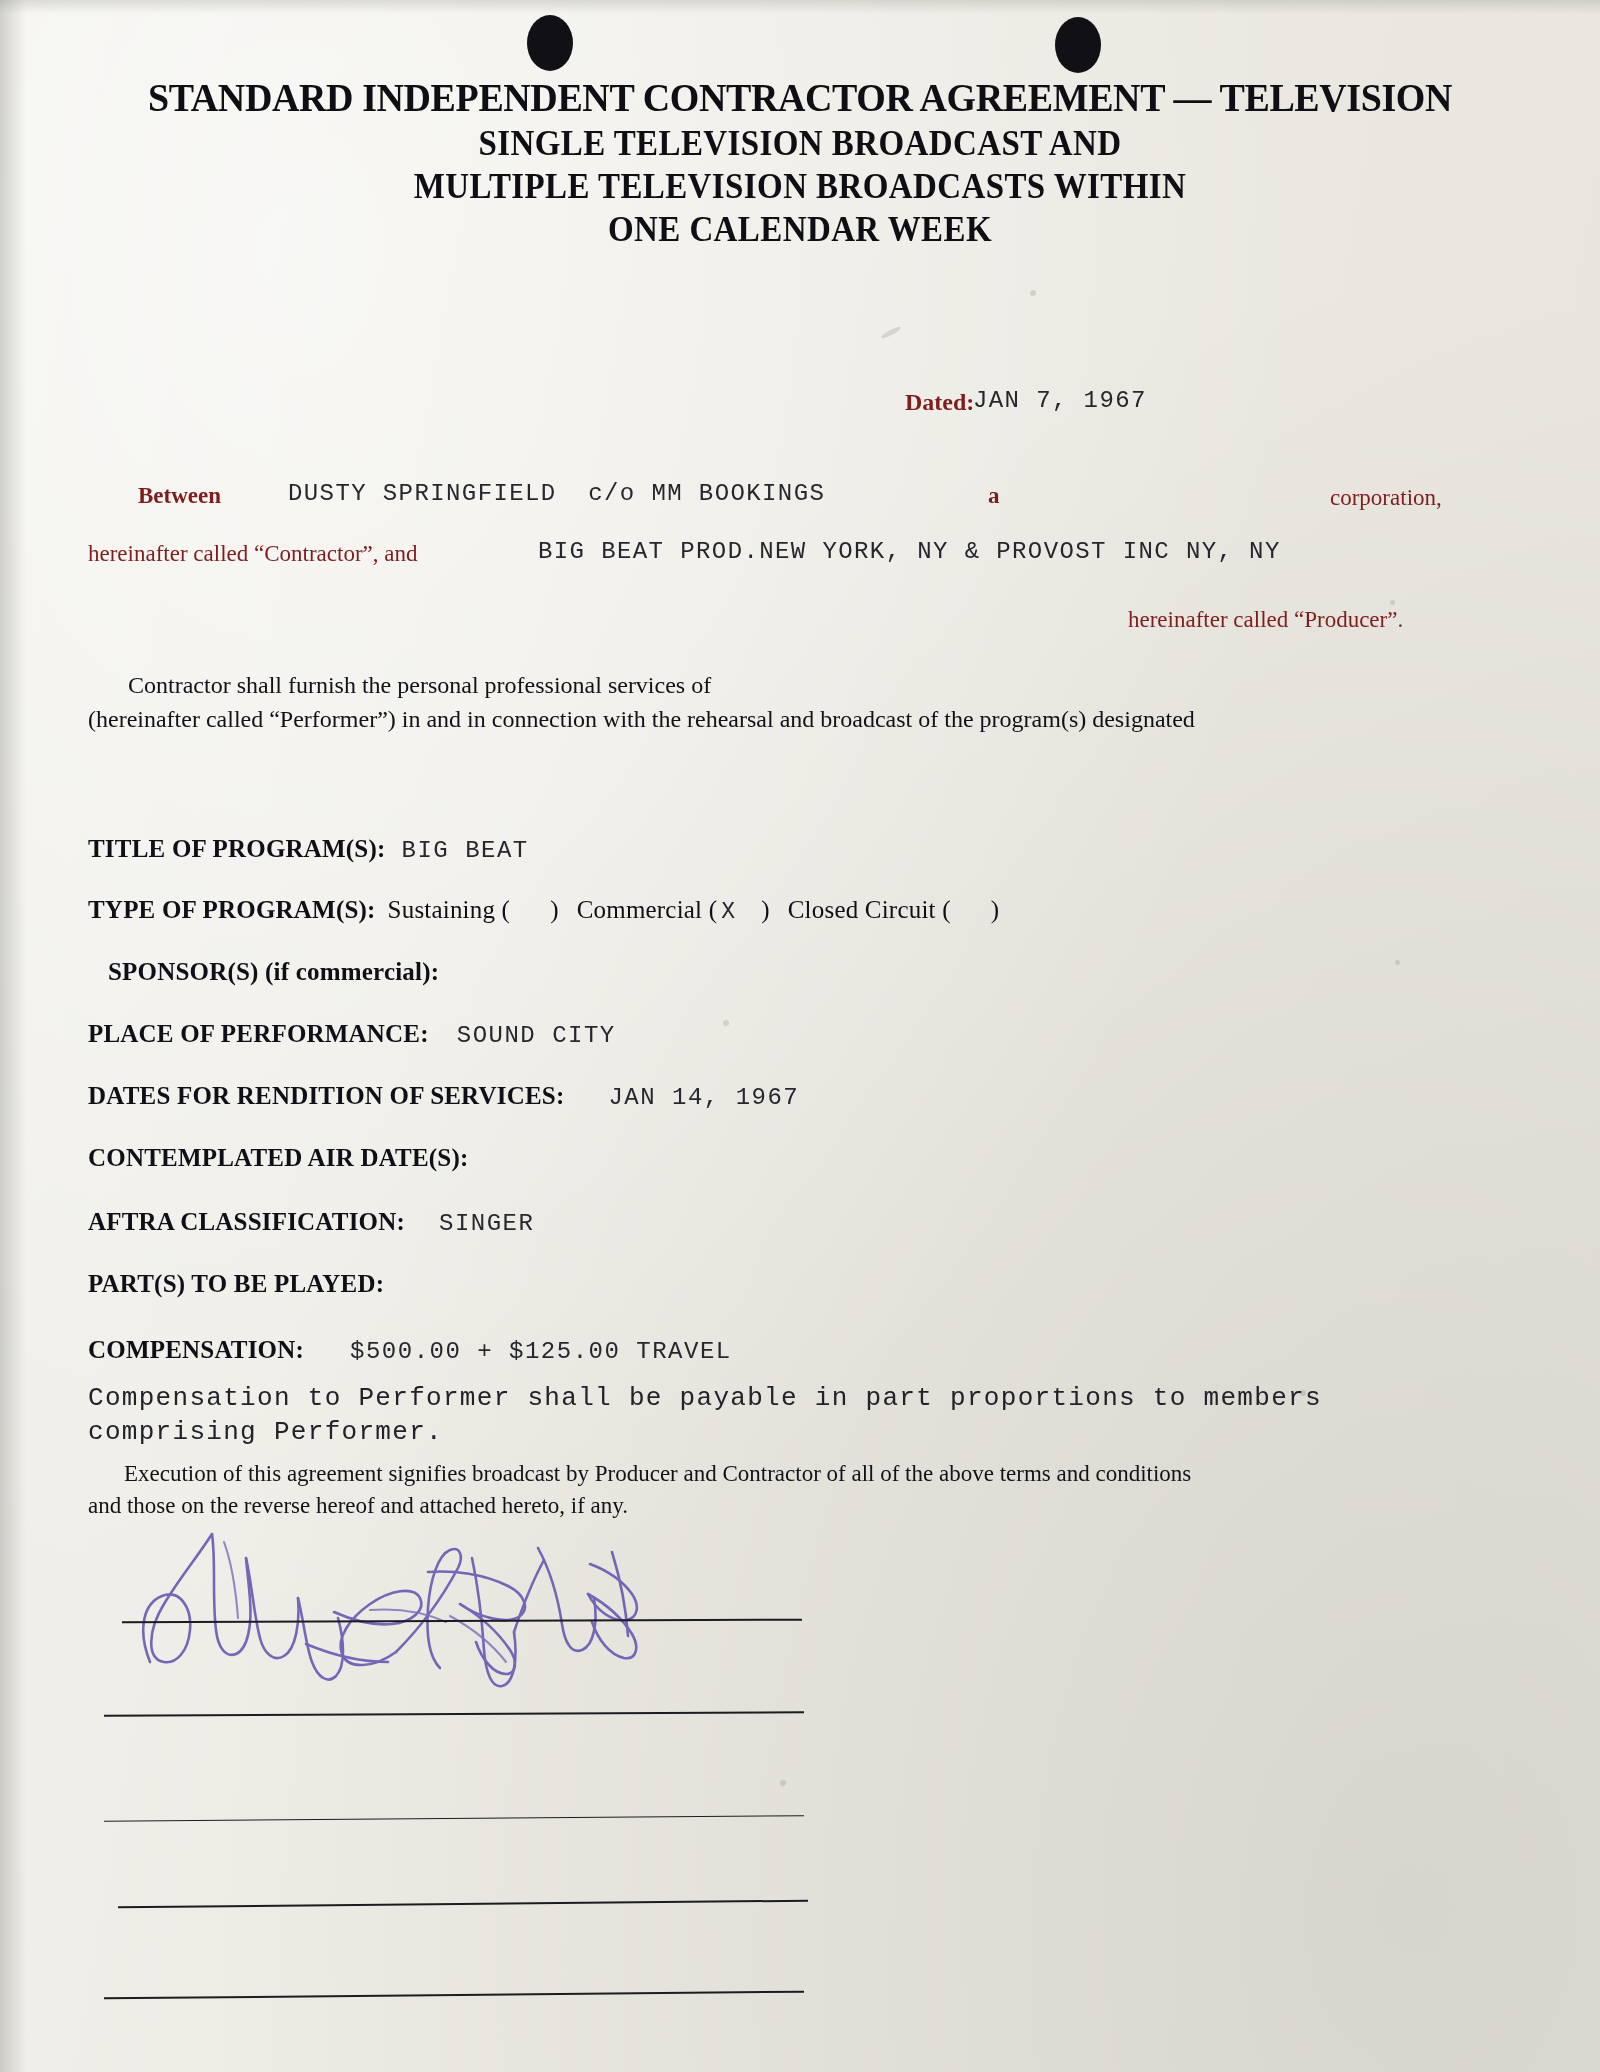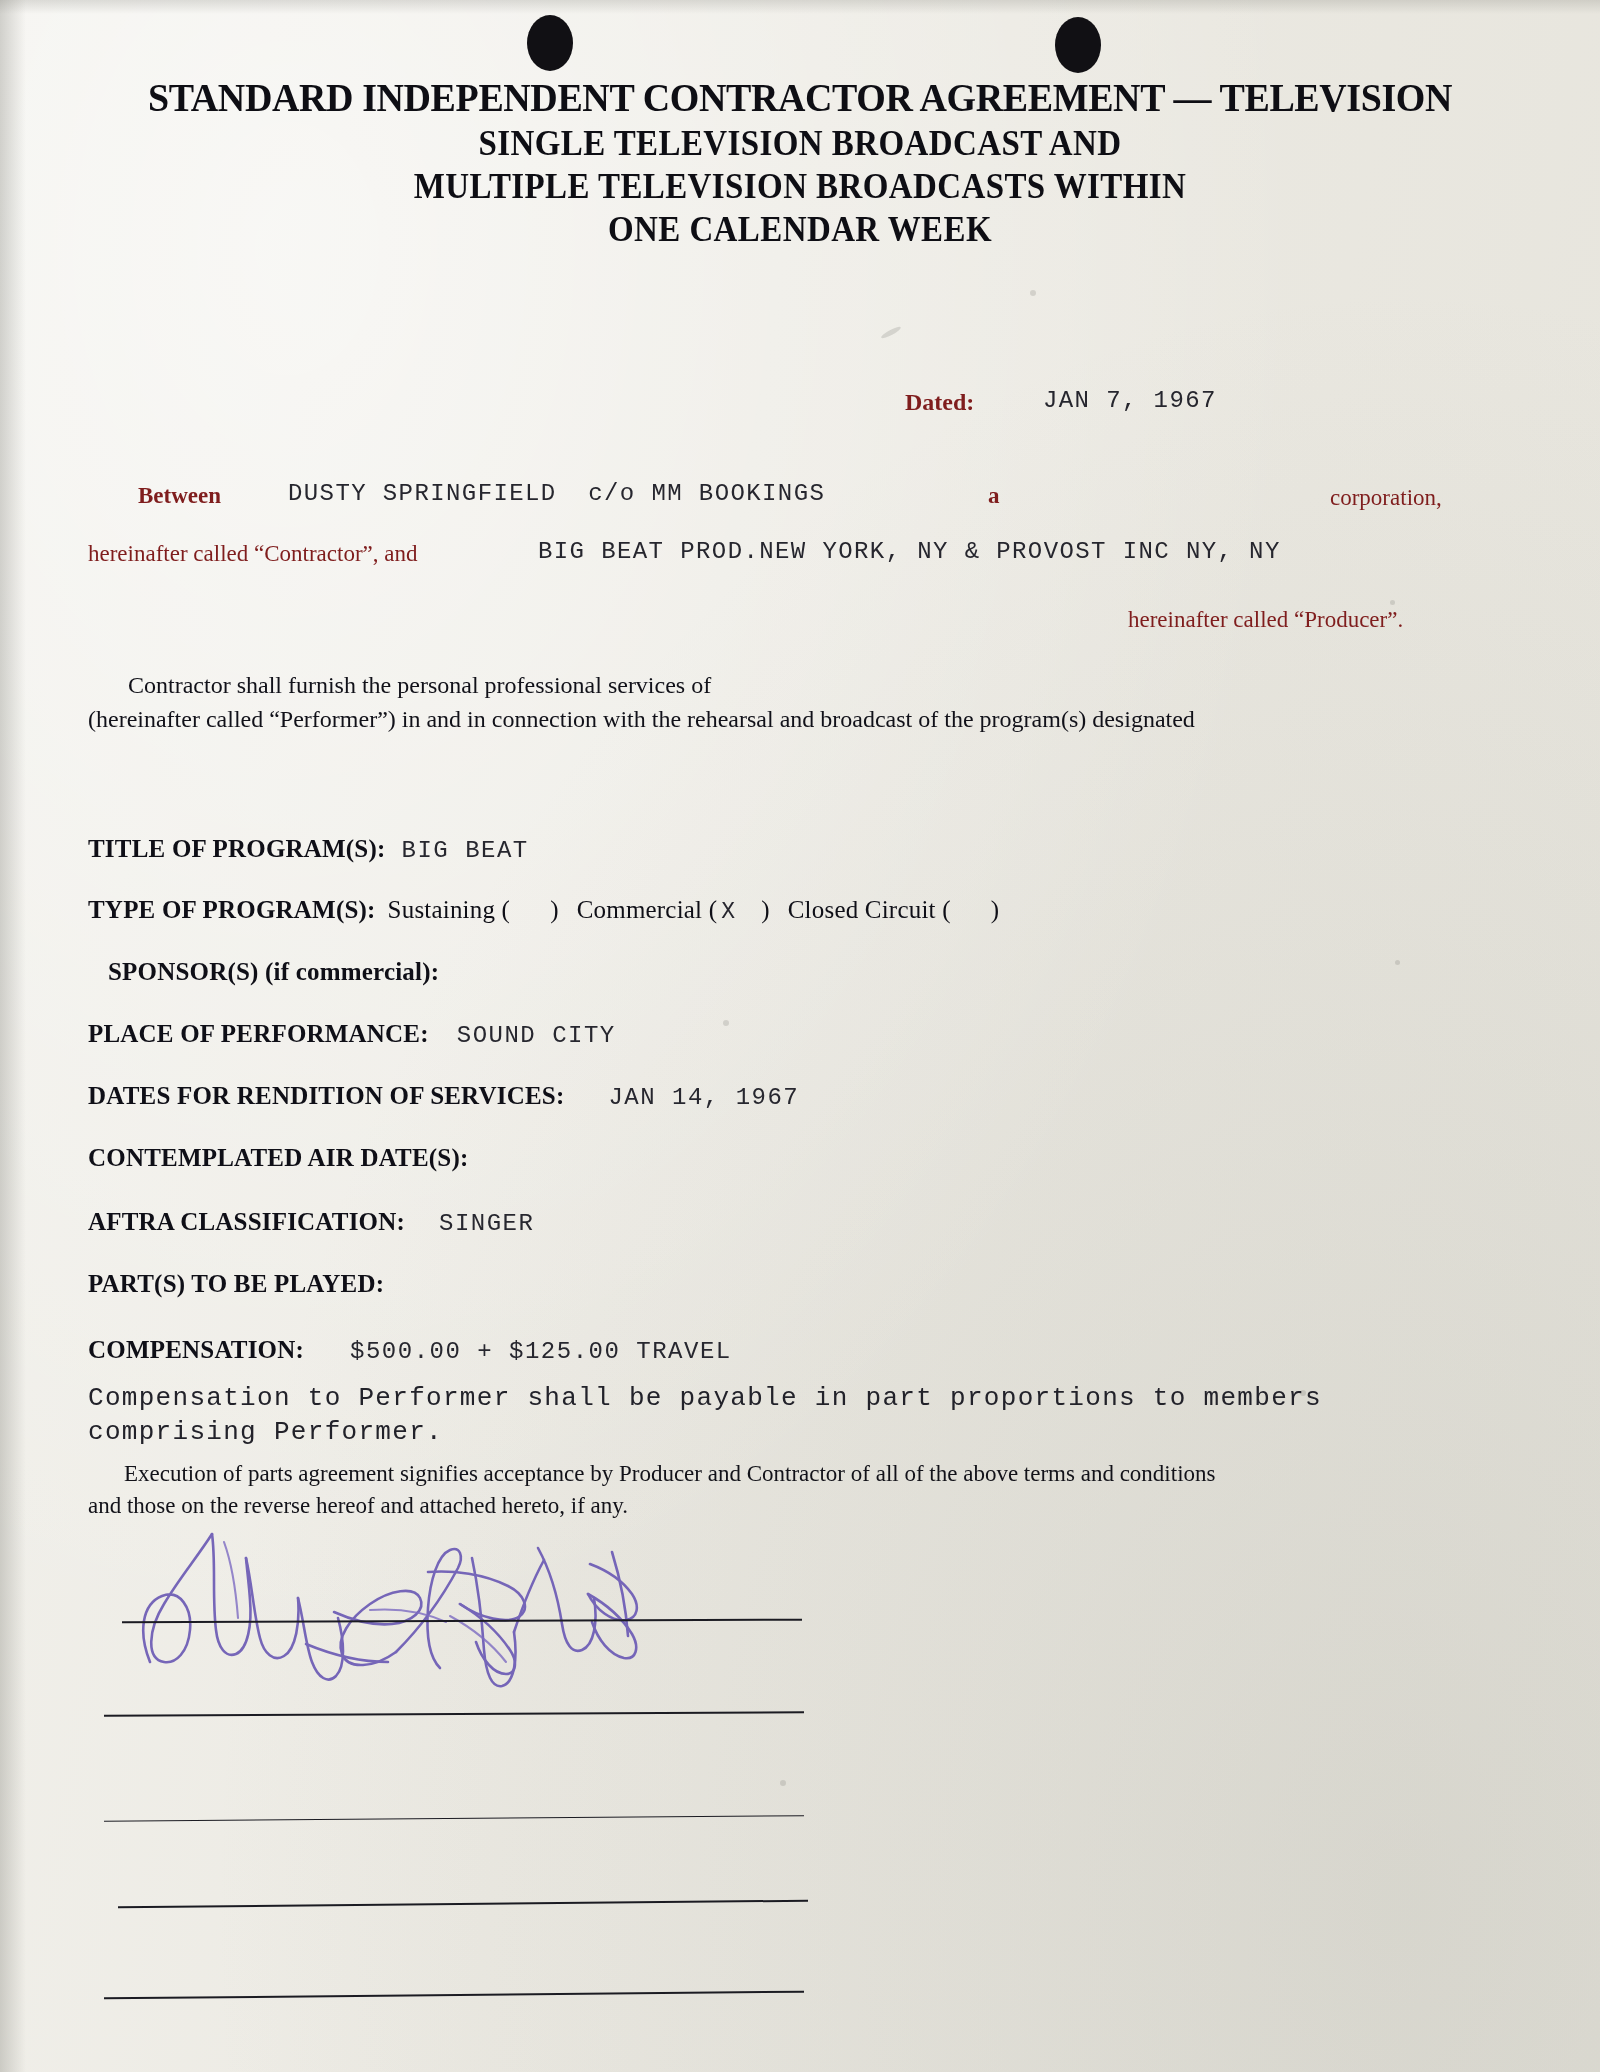--- a/index.html
+++ b/index.html
@@ -89,21 +89,21 @@
   .lbl {
     font-family: "Liberation Serif", "DejaVu Serif", serif;
     font-weight: bold;
     color: #7f1d1d;
   }
 
   .abs { position: absolute; white-space: pre; }
 
   
   .dated-label { left: 905px; top: 389px; font-size: 24px; }
-  .dated-value { left: 1043px; top: 387px; }
+  .dated-value { left: 973px; top: 387px; }
 
   
   .between-label { left: 138px; top: 483px; font-size: 23px; }
   .between-name  { left: 288px; top: 480px; }
   .between-a     { left: 988px; top: 483px; font-size: 23px; font-weight: bold; }
   .between-corp  { left: 1330px; top: 485px; font-size: 23px; font-weight: normal; }
 
   
   .herein-contractor { left: 88px; top: 541px; font-size: 23px; font-weight: normal; }
   .producer-name     { left: 538px; top: 538px; }
@@ -280,21 +280,21 @@
     <div class="frow" style="top:1336px;">
       <span class="fl">COMPENSATION:</span><span class="fv" style="margin-left:46px;">$500.00 + $125.00 TRAVEL</span>
     </div>
 
     <div class="comp-cont">
       <span>Compensation to Performer shall be payable in part proportions to members</span><br>
       <span>comprising  Performer.</span>
     </div>
 
     <div class="exec">
-      <span class="indent"></span><span>Execution of parts agreement signifies acceptance by Producer and Contractor of all of the above terms and conditions</span><br>
+      <span class="indent"></span><span>Execution of this agreement signifies broadcast by Producer and Contractor of all of the above terms and conditions</span><br>
       <span>and those on the reverse hereof and attached hereto, if any.</span>
     </div>
 
     <svg class="signature" viewBox="0 0 600 190">
       <g fill="none" stroke="#6c5bb5" stroke-width="2.6" stroke-linecap="round" stroke-linejoin="round" opacity="0.92">
         <path d="M30,150 C18,120 22,92 42,84 C60,77 72,96 70,118 C68,140 56,152 44,150 C26,147 28,118 44,92 C58,68 78,44 92,22"></path>
         <path d="M92,22 C96,50 92,86 96,118 C98,136 106,146 116,142 C128,137 132,112 130,88 C129,72 127,58 126,46"></path>
         <path d="M126,46 C132,72 134,104 140,126 C144,142 154,150 164,144 C176,137 180,110 178,86"></path>
         <path d="M178,86 C184,110 186,134 192,150 C198,166 208,172 216,164 C226,153 224,128 218,106"></path>
         <path d="M214,100 C232,108 252,114 272,112 C292,110 306,98 300,86 C294,74 270,78 250,92 C230,106 216,126 222,142 C228,158 254,156 276,140"></path>

